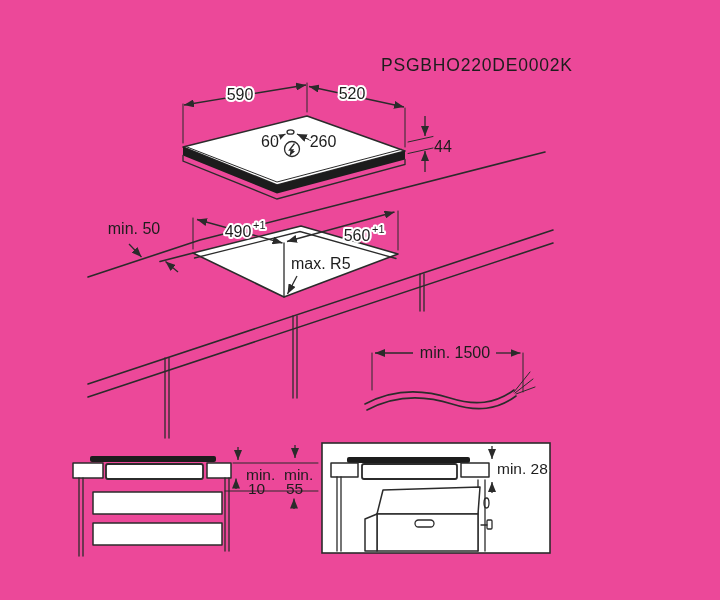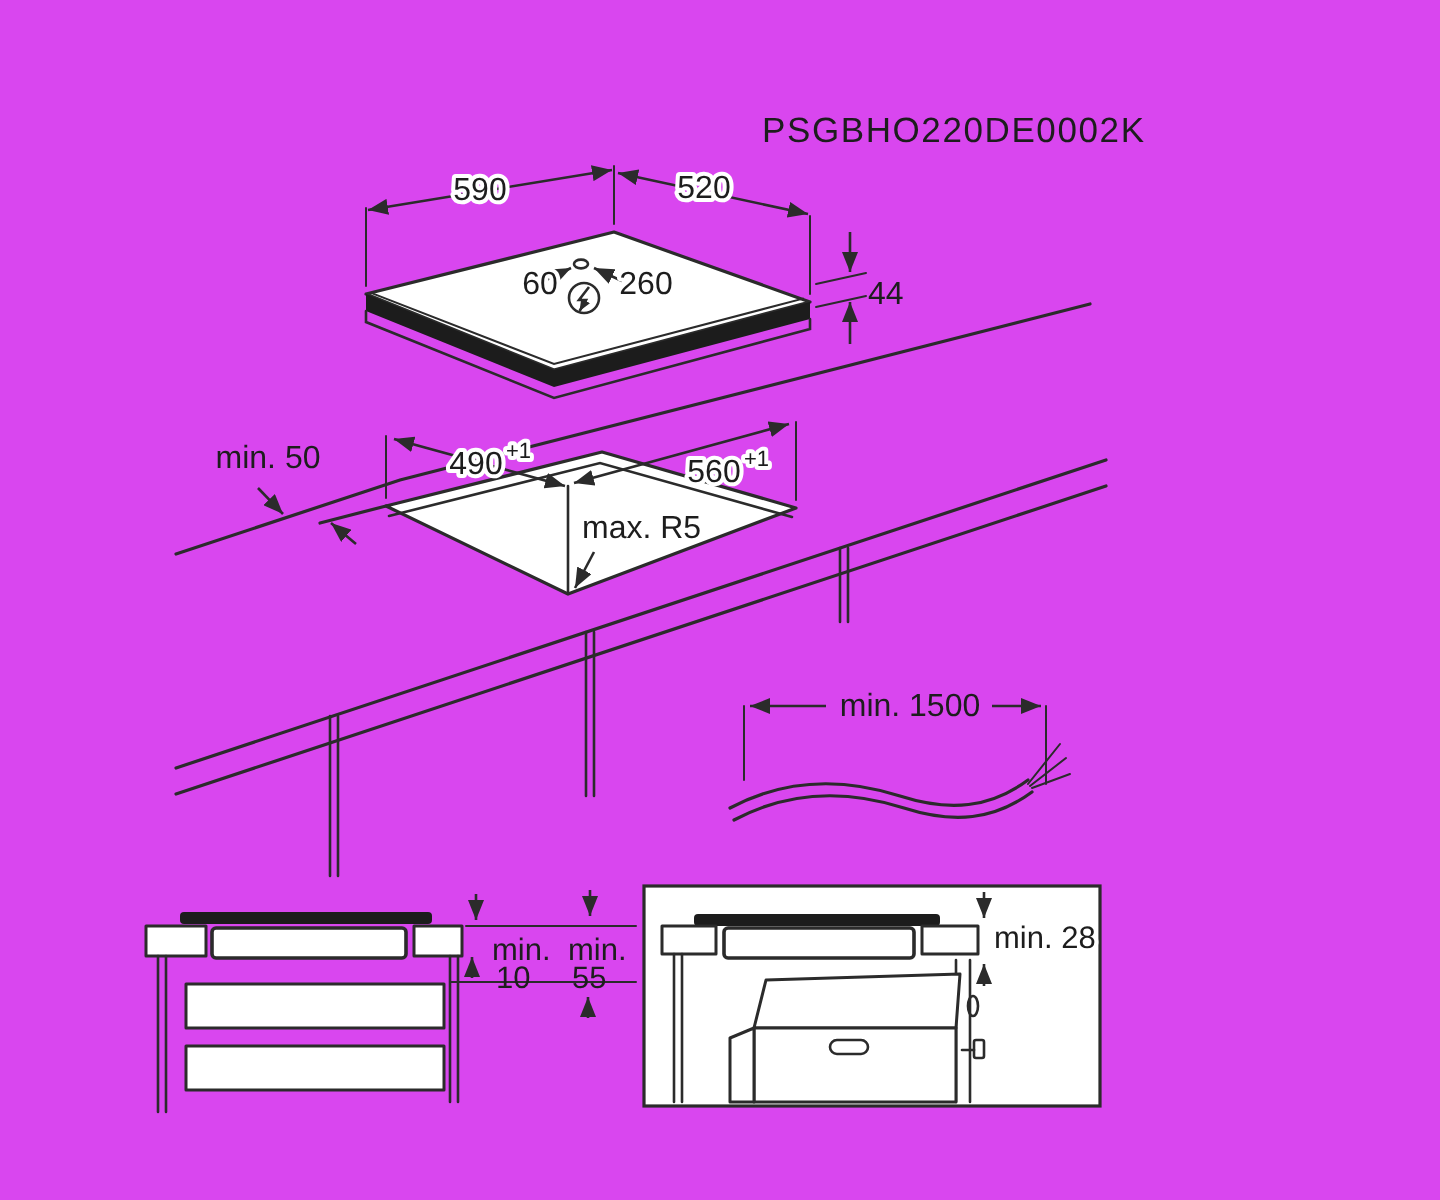--- a/index.html
+++ b/index.html
@@ -1,16 +1,16 @@
 <!DOCTYPE html>
 <html><head>
 <meta charset="utf-8">
 <style>
   html,body{margin:0;padding:0;background:#fff;}
-  #stage{width:720px;height:600px;background:#d946ef;position:relative;overflow:hidden;text-align:center;}
+  #stage{width:720px;height:600px;background:#ec4899;position:relative;overflow:hidden;text-align:center;}
   svg{display:block;}
   svg text{font-family:"Liberation Sans","DejaVu Sans",sans-serif;fill:#1d1d1d;}
   .t16{font-size:16px;}
   .t15{font-size:15.5px;}
   .sup{font-size:11px;}
   .title{font-size:17.5px;letter-spacing:0.8px;}
   .mid{text-anchor:middle;}
   .halo{paint-order:stroke;stroke:#fff;stroke-width:4px;stroke-linejoin:round;}
   .ln{stroke:#2b2b2b;stroke-width:1.6;fill:none;stroke-linecap:round;}
   .med{stroke:#2b2b2b;stroke-width:1.3;fill:none;stroke-linecap:round;}

